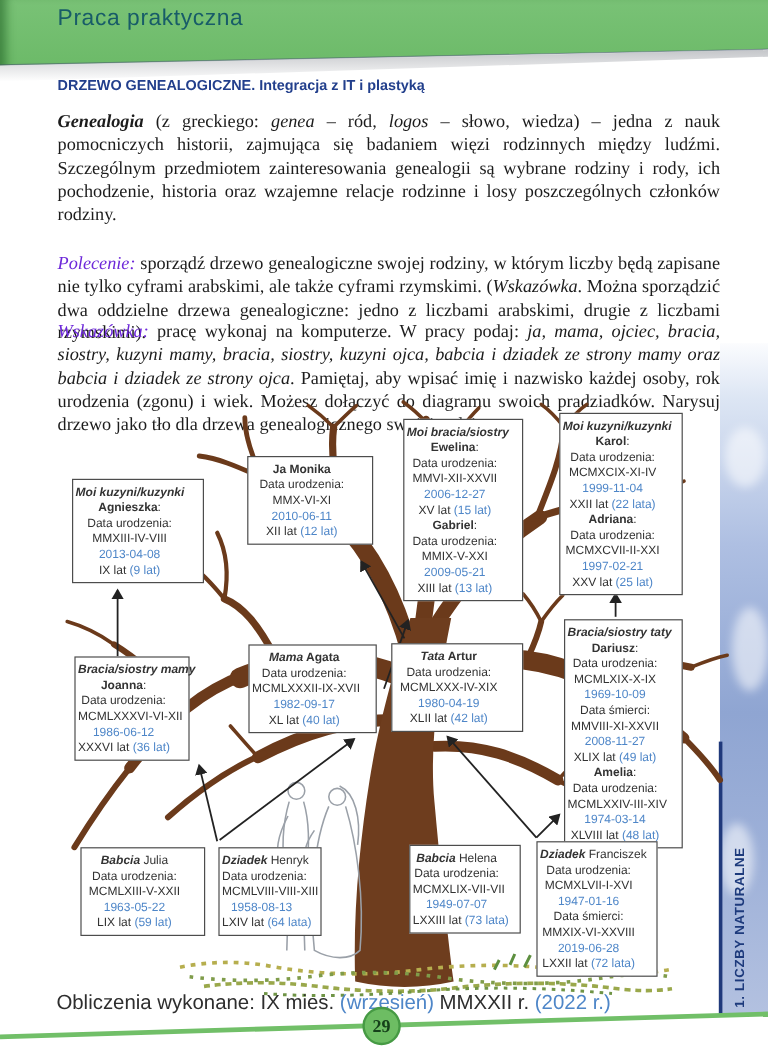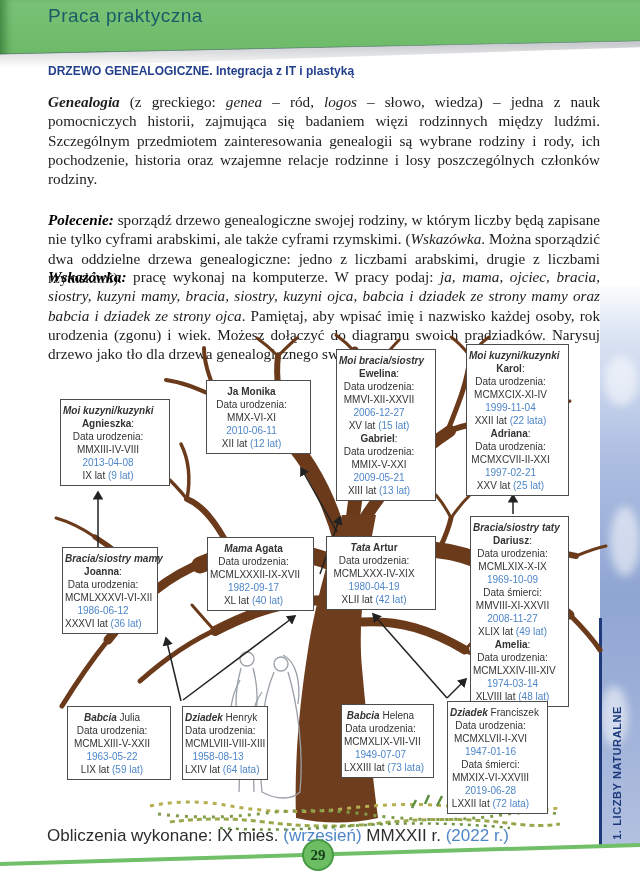--- a/index.html
+++ b/index.html
@@ -23,21 +23,21 @@
           font-family:"Liberation Sans",sans-serif;font-weight:bold;font-size:12px;
           color:#223f8c;}
   .blk-genealogia{position:absolute;left:48px;top:92px;width:552px;}
   .blk-drzewo{position:absolute;left:48px;top:188px;width:552px;}
   .blk-polecenie{position:absolute;left:48px;top:210px;width:552px;}
   .blk-wskazowka{position:absolute;left:48px;top:267px;width:552px;}
   .blk-przyklad{position:absolute;left:48px;top:330px;width:552px;}
   .rich{font-size:15.2px;line-height:19.3px;color:#1c1c1c;text-align:justify;}
   .s-r{} .s-b{font-weight:bold;} .s-i{font-style:italic;}
   .s-bi{font-weight:bold;font-style:italic;margin-top:12px;}
-  .s-lead{font-weight:bold;font-style:italic;color:#000000;}
+  .s-lead{font-weight:normal;font-style:italic;color:#6d28d9;}
   .s-blue{color:#4e86c8;}
 
   
   .diagram-svg{position:absolute;left:0;top:330px;width:640px;height:510px;}
   .person-box{position:absolute;background:#fff;border:1.4px solid #4d4d4d;
           padding:4px 16px 3px 2px;box-sizing:border-box;text-align:center;
           font-family:"Liberation Sans",sans-serif;font-size:10px;line-height:13px;color:#333;}
   .pb-line{white-space:nowrap;}
   .bx-agnieszka{left:60px;top:399px;width:110px}
   .bx-monika{left:206px;top:380px;width:105px}

